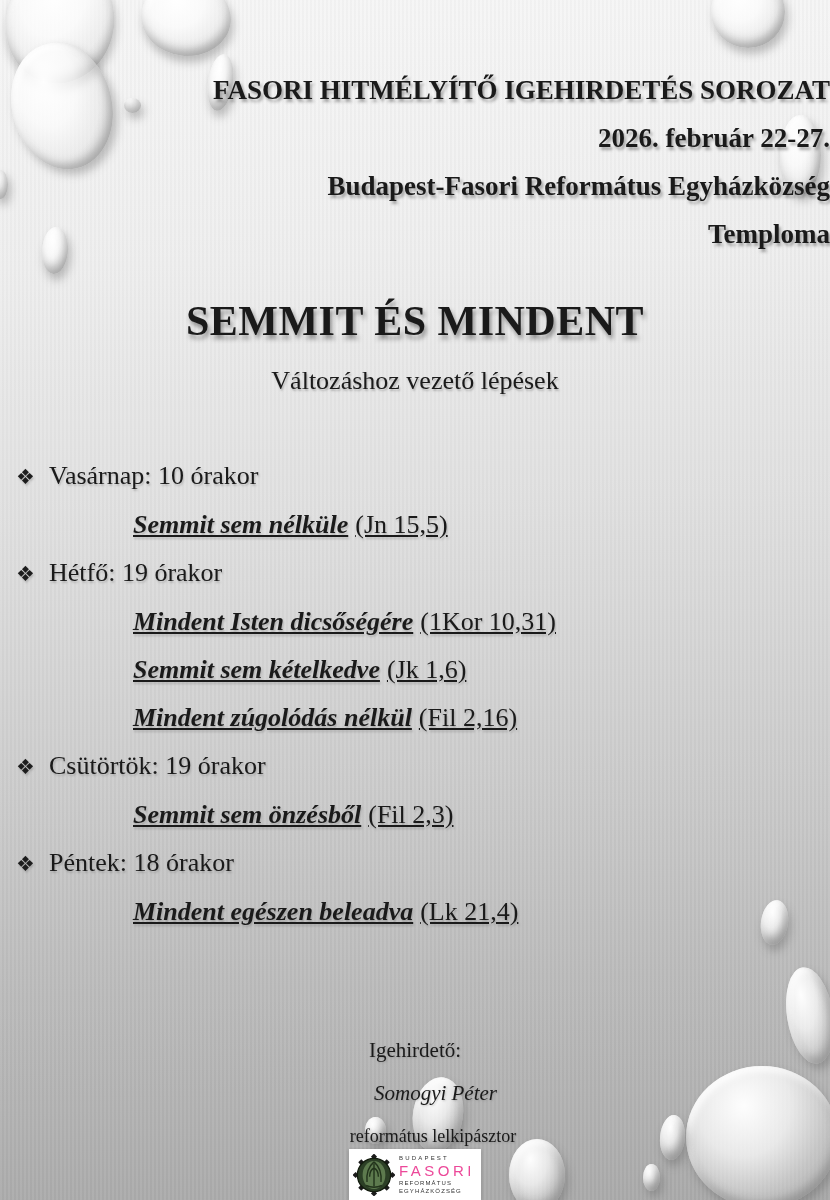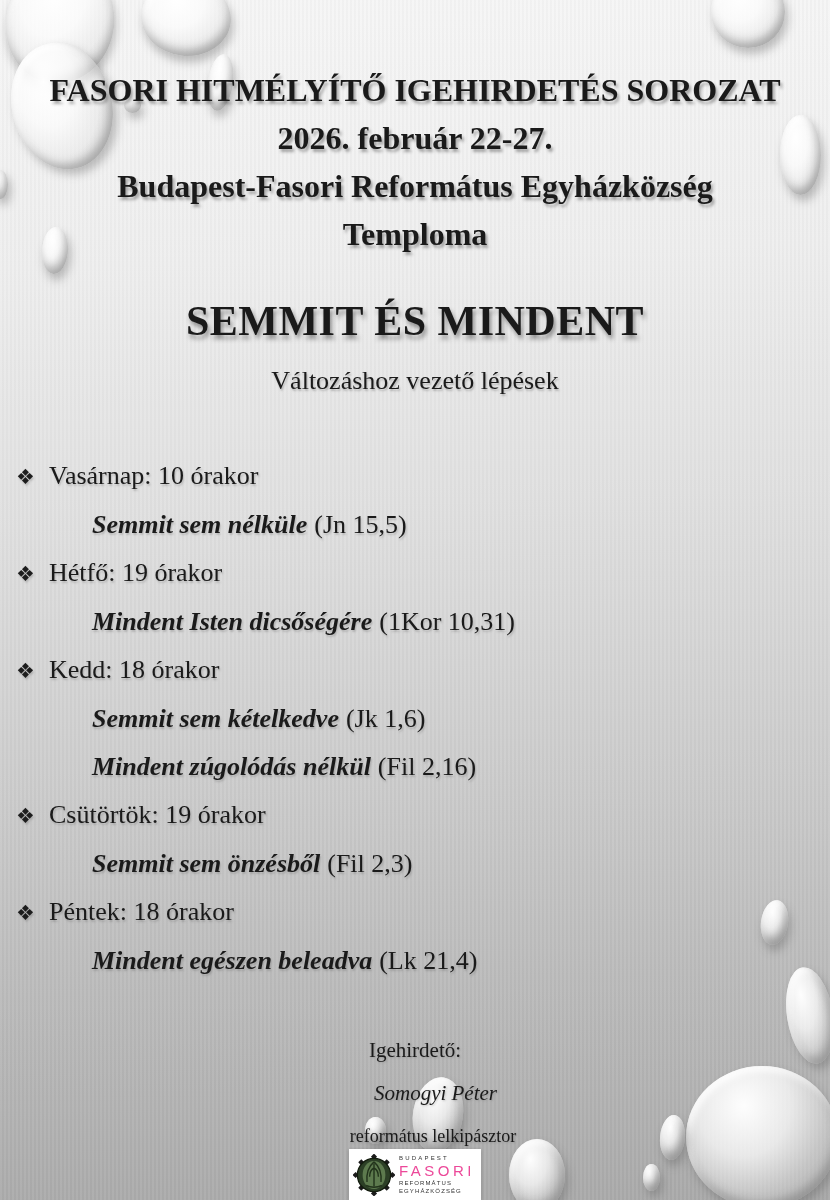--- a/index.html
+++ b/index.html
@@ -28,23 +28,23 @@
     box-shadow:
       inset -3px -6px 8px rgba(110,110,110,0.45),
       inset 3px 5px 7px rgba(255,255,255,0.95),
       3px 6px 9px rgba(90,90,90,0.35);
   }
 
   
   .header-block {
     position: absolute;
     top: 66px; left: 0; right: 0;
-    text-align: center;
+    text-align: right;
     font-weight: bold;
-    font-size: 32px;
+    font-size: 27px;
     line-height: 48px;
     text-shadow: 2px 3px 3px rgba(70,70,70,0.45);
   }
 
   .main-title {
     position: absolute;
     top: 297px; left: 0; right: 0;
     margin: 0;
     text-align: center;
     font-size: 42px;
@@ -71,21 +71,21 @@
     text-shadow: 1px 2px 2px rgba(100,100,100,0.3);
   }
   .schedule .day-line { white-space: nowrap; }
   .schedule .bullet {
     display: inline-block;
     width: 33px;
     font-family: "DejaVu Sans", sans-serif;
     font-size: 21px;
     color: #1d1d1d;
   }
-  .schedule .sermon-line { margin-left: 76px; white-space: nowrap; }
+  .schedule .sermon-line { margin-left: 117px; white-space: nowrap; text-decoration: underline; }
   .schedule .sermon-title { font-weight: bold; font-style: italic; margin-right: 7px; }
 
   .footer-block {
     position: absolute;
     top: 1029px; left: 0; right: 0;
     text-align: center;
     line-height: 43px;
     text-shadow: 1px 1px 2px rgba(100,100,100,0.3);
   }
   .preacher-label { font-size: 21px; }
@@ -153,21 +153,20 @@
   <ul class="schedule">
     <li>
       <div class="day-line"><span class="bullet">❖</span><span>Vasárnap: 10 órakor</span></div>
       <div class="sermon-line"><span class="sermon-title">Semmit sem nélküle</span><span class="ref">(Jn 15,5)</span></div>
     </li>
     <li>
       <div class="day-line"><span class="bullet">❖</span><span>Hétfő: 19 órakor</span></div>
       <div class="sermon-line"><span class="sermon-title">Mindent Isten dicsőségére</span><span class="ref">(1Kor 10,31)</span></div>
     </li>
     <li>
-      <div class="day-line"><span class="bullet">❖</span><span>Kedd: 18 órakor</span></div>
       <div class="sermon-line"><span class="sermon-title">Semmit sem kételkedve</span><span class="ref">(Jk 1,6)</span></div>
     </li>
     <li>
       <div class="sermon-line"><span class="sermon-title">Mindent zúgolódás nélkül</span><span class="ref">(Fil 2,16)</span></div>
     </li>
     <li>
       <div class="day-line"><span class="bullet">❖</span><span>Csütörtök: 19 órakor</span></div>
       <div class="sermon-line"><span class="sermon-title">Semmit sem önzésből</span><span class="ref">(Fil 2,3)</span></div>
     </li>
     <li>

